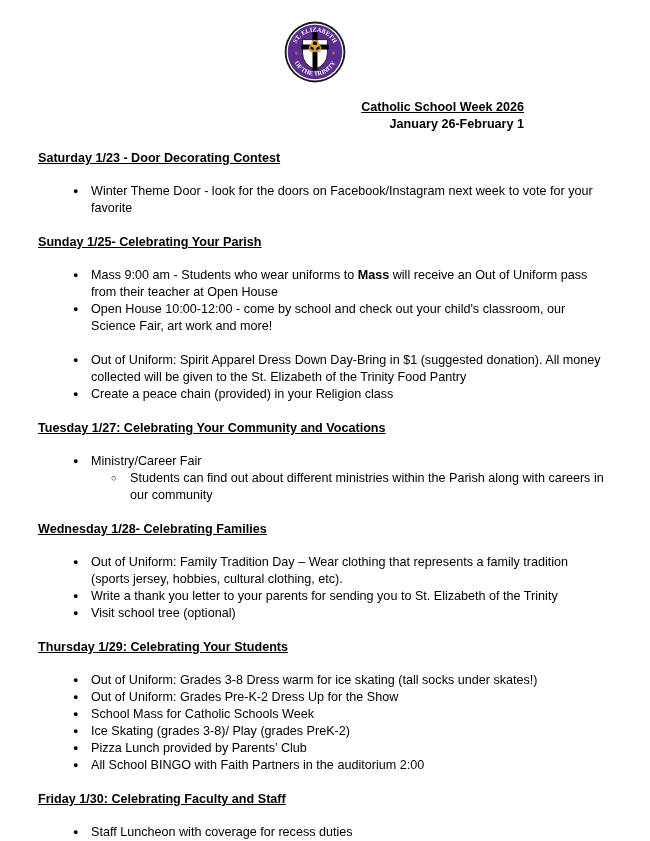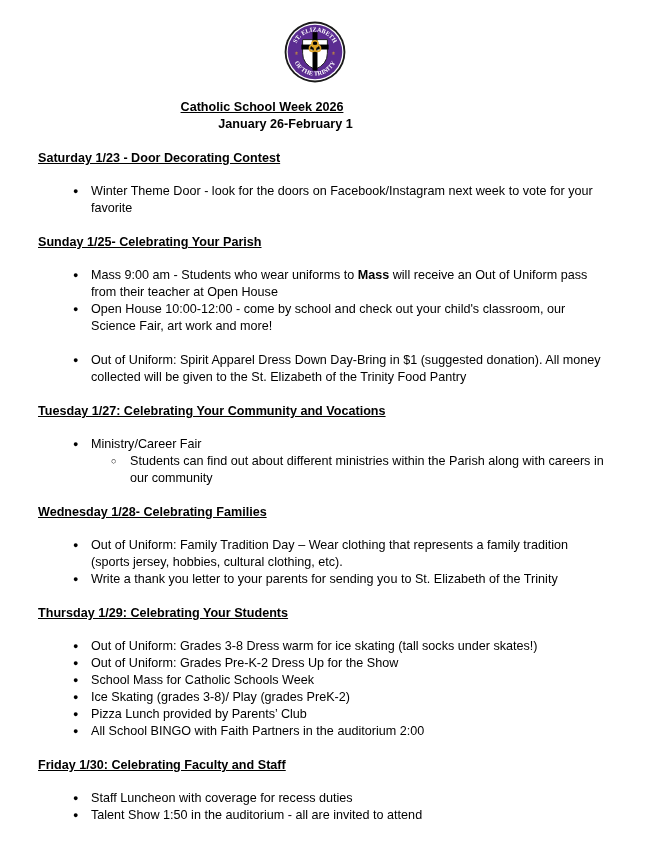--- a/index.html
+++ b/index.html
@@ -1,19 +1,19 @@
 <!DOCTYPE html>
 <html><head>
 <meta charset="utf-8">
 <style>
   html, body { margin: 0; padding: 0; background: #ffffff; }
   body { width: 650px; height: 841px; position: relative; overflow: hidden;
          font-family: "Liberation Sans", sans-serif; color: #000; font-size: 12.6px; }
   .logo { position: absolute; left: 284px; top: 21px; width: 62px; height: 62px; }
-  .title-block { position: absolute; top: 99px; left: 0; width: 524px; text-align: center; }
+  .title-block { position: absolute; top: 99px; left: 0; width: 524px; text-align: right; }
   .title { font-weight: bold; text-decoration: underline; font-size: 12.6px; line-height: 17px; }
   .subtitle { font-weight: bold; font-size: 12.6px; line-height: 17px; padding-left: 47px; }
   .content { position: absolute; top: 150px; left: 38px; width: 585px; }
   .section { margin-bottom: 17px; }
   .heading { font-weight: bold; text-decoration: underline; line-height: 17px; height: 17px; }
   ul { margin: 16px; padding: 0; list-style: none; }
   li.item { position: relative; padding-left: 37px; line-height: 17px; }
   li.item::before { content: "\25CF"; position: absolute; left: 19px; top: 0; font-size: 9px; line-height: 17px; }
   li.sub { position: relative; padding-left: 76px; line-height: 17px; }
   li.sub::before { content: "\25CB"; position: absolute; left: 57px; top: 0; font-size: 9px; line-height: 17px; }
@@ -66,36 +66,38 @@
     <div class="heading">Sunday 1/25- Celebrating Your Parish</div>
     <ul>
       <li class="item"><span>Mass 9:00 am - Students who wear uniforms to </span><b>Mass</b><span> will receive an Out of Uniform pass from their teacher at Open House</span></li>
       <li class="item">Open House 10:00-12:00 - come by school and check out your child's classroom, our Science Fair, art work and more!</li>
     </ul>
   </div>
 
   <div class="section">
     <ul>
       <li class="item">Out of Uniform: Spirit Apparel Dress Down Day-Bring in $1 (suggested donation). All money collected will be given to the St. Elizabeth of the Trinity Food Pantry</li>
+      <li class="item">Create a peace chain (provided) in your Religion class</li>
     </ul>
   </div>
 
   <div class="section">
     <div class="heading">Tuesday 1/27: Celebrating Your Community and Vocations</div>
     <ul>
       <li class="item">Ministry/Career Fair</li>
       <li class="sub">Students can find out about different ministries within the Parish along with careers in our community</li>
     </ul>
   </div>
 
   <div class="section">
     <div class="heading">Wednesday 1/28- Celebrating Families</div>
     <ul>
       <li class="item">Out of Uniform: Family Tradition Day – Wear clothing that represents a family tradition (sports jersey, hobbies, cultural clothing, etc).</li>
       <li class="item">Write a thank you letter to your parents for sending you to St. Elizabeth of the Trinity</li>
+      <li class="item">Visit school tree (optional)</li>
     </ul>
   </div>
 
   <div class="section">
     <div class="heading">Thursday 1/29:  Celebrating Your Students</div>
     <ul>
       <li class="item">Out of Uniform: Grades 3-8 Dress warm for ice skating (tall socks under skates!)</li>
       <li class="item">Out of Uniform: Grades Pre-K-2 Dress Up for the Show</li>
       <li class="item">School Mass for Catholic Schools Week</li>
       <li class="item">Ice Skating (grades 3-8)/ Play (grades PreK-2)</li>

